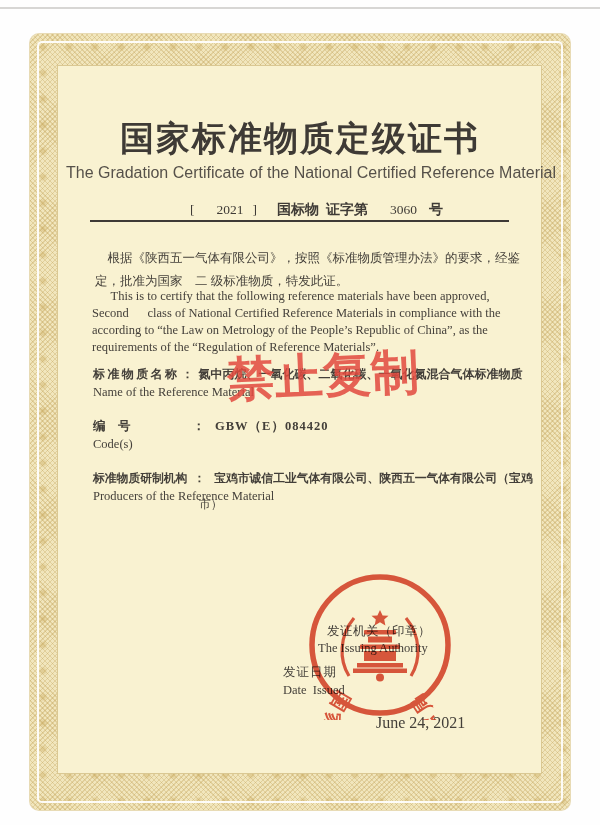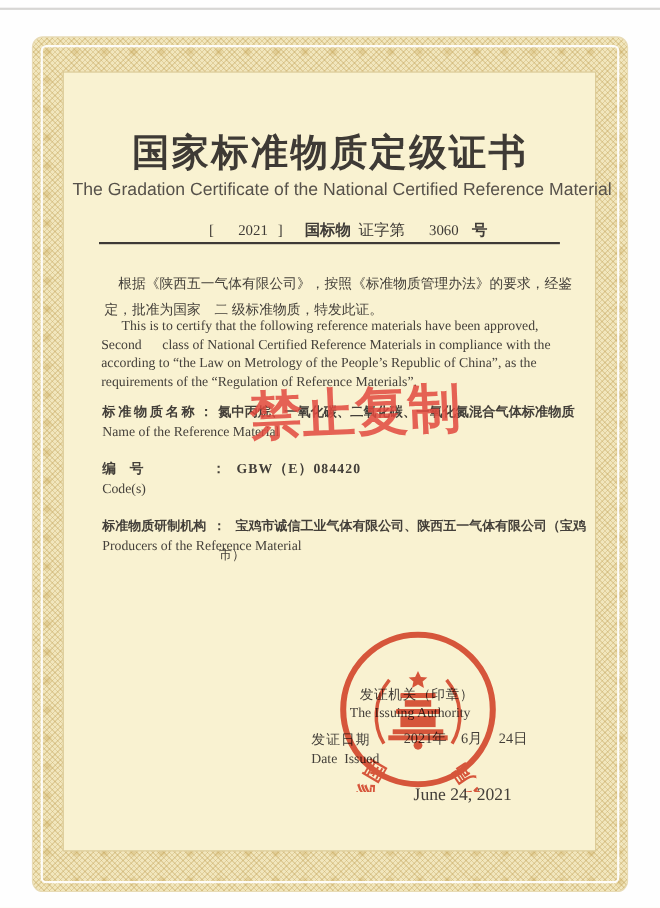--- a/index.html
+++ b/index.html
@@ -21,21 +21,21 @@
   .cn{font-family:"Liberation Serif",serif;}
   .pre{white-space:pre;}
   .abs{position:absolute;}
 
   .title-cn{left:0;top:116px;width:600px;text-align:center;font-size:34px;font-weight:700;color:#3e3a35;letter-spacing:2px;}
   .title-en{left:0;top:164px;width:556px;text-align:right;font-size:16px;color:#56514a;font-family:"Liberation Sans",sans-serif;}
 
   .docno{left:190px;top:201px;font-size:13.5px;color:#3f3b36;display:flex;align-items:baseline;}
   .docno .gap-a{margin-left:22px;} .docno .gap-b{margin-left:9px;}
   .docno .gap-c{margin-left:20px;font-size:14px;font-weight:600;}
-  .docno .gap-d{margin-left:7px;font-size:14px;font-weight:400;}
+  .docno .gap-d{margin-left:7px;font-size:14px;font-weight:700;}
   .docno .gap-e{margin-left:22px;} .docno .gap-f{margin-left:12px;font-size:14px;font-weight:600;}
   .rule{left:90px;top:220px;width:419px;height:2px;background:#3e3a36;}
 
   .decl-cn{left:95px;top:247px;font-size:12.5px;line-height:22.5px;color:#433f39;}
   .decl-en{left:92px;top:288px;font-size:12.5px;line-height:16.9px;color:#45413b;}
 
   .field-cn{font-size:12px;color:#433f39;font-weight:600;}
   .field-en{font-size:12.5px;color:#45413b;font-weight:400;}
   .f-name-cn{left:93px;top:366px;}
   .f-name-cn .lbl{letter-spacing:2.4px;}
@@ -115,25 +115,20 @@
   <div class="abs f-prod-cn field-cn cn">
     <span class="lbl">标准物质研制机构</span><span class="colon">：</span><span class="val">宝鸡市诚信工业气体有限公司、陕西五一气体有限公司（宝鸡</span>
   </div>
   <div class="abs f-prod-en field-en">Producers of the Reference Material</div>
   <div class="abs f-prod-wrap cn">市）</div>
 
   <div class="abs iss iss-auth-cn cn">发证机关（印章）</div>
   <div class="abs iss iss-auth-en">The Issuing Authority</div>
   <div class="abs iss iss-date-lbl-cn cn">发证日期</div>
   <div class="abs iss iss-date-lbl-en pre">Date  Issued</div>
-  <div class="abs iss iss-date-cn cn">
-    <span>2021年</span>
-    <span class="m">6月</span>
-    <span class="d">24日</span>
-  </div>
   <div class="abs iss iss-date-en">June 24, 2021</div>
 
   <div class="abs watermark cn">禁止复制</div>
 
   <svg class="abs seal" viewBox="0 0 148 150" xmlns="http://www.w3.org/2000/svg">
     <defs>
       <path id="sealArc" d="M 39.3 116.4 A 54 54 0 1 0 108.7 116.4" fill="none"></path>
     </defs>
     <circle cx="74" cy="75" r="68" fill="none" stroke="#d8432e" stroke-width="5.5"></circle>
     <text font-size="19" font-weight="bold" fill="#d8432e" letter-spacing="6.5" font-family="Liberation Sans, sans-serif">

